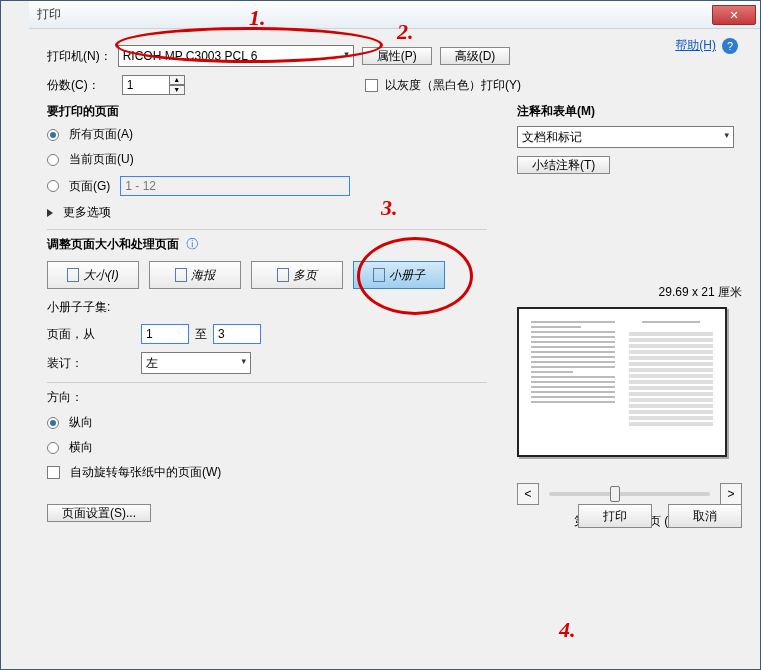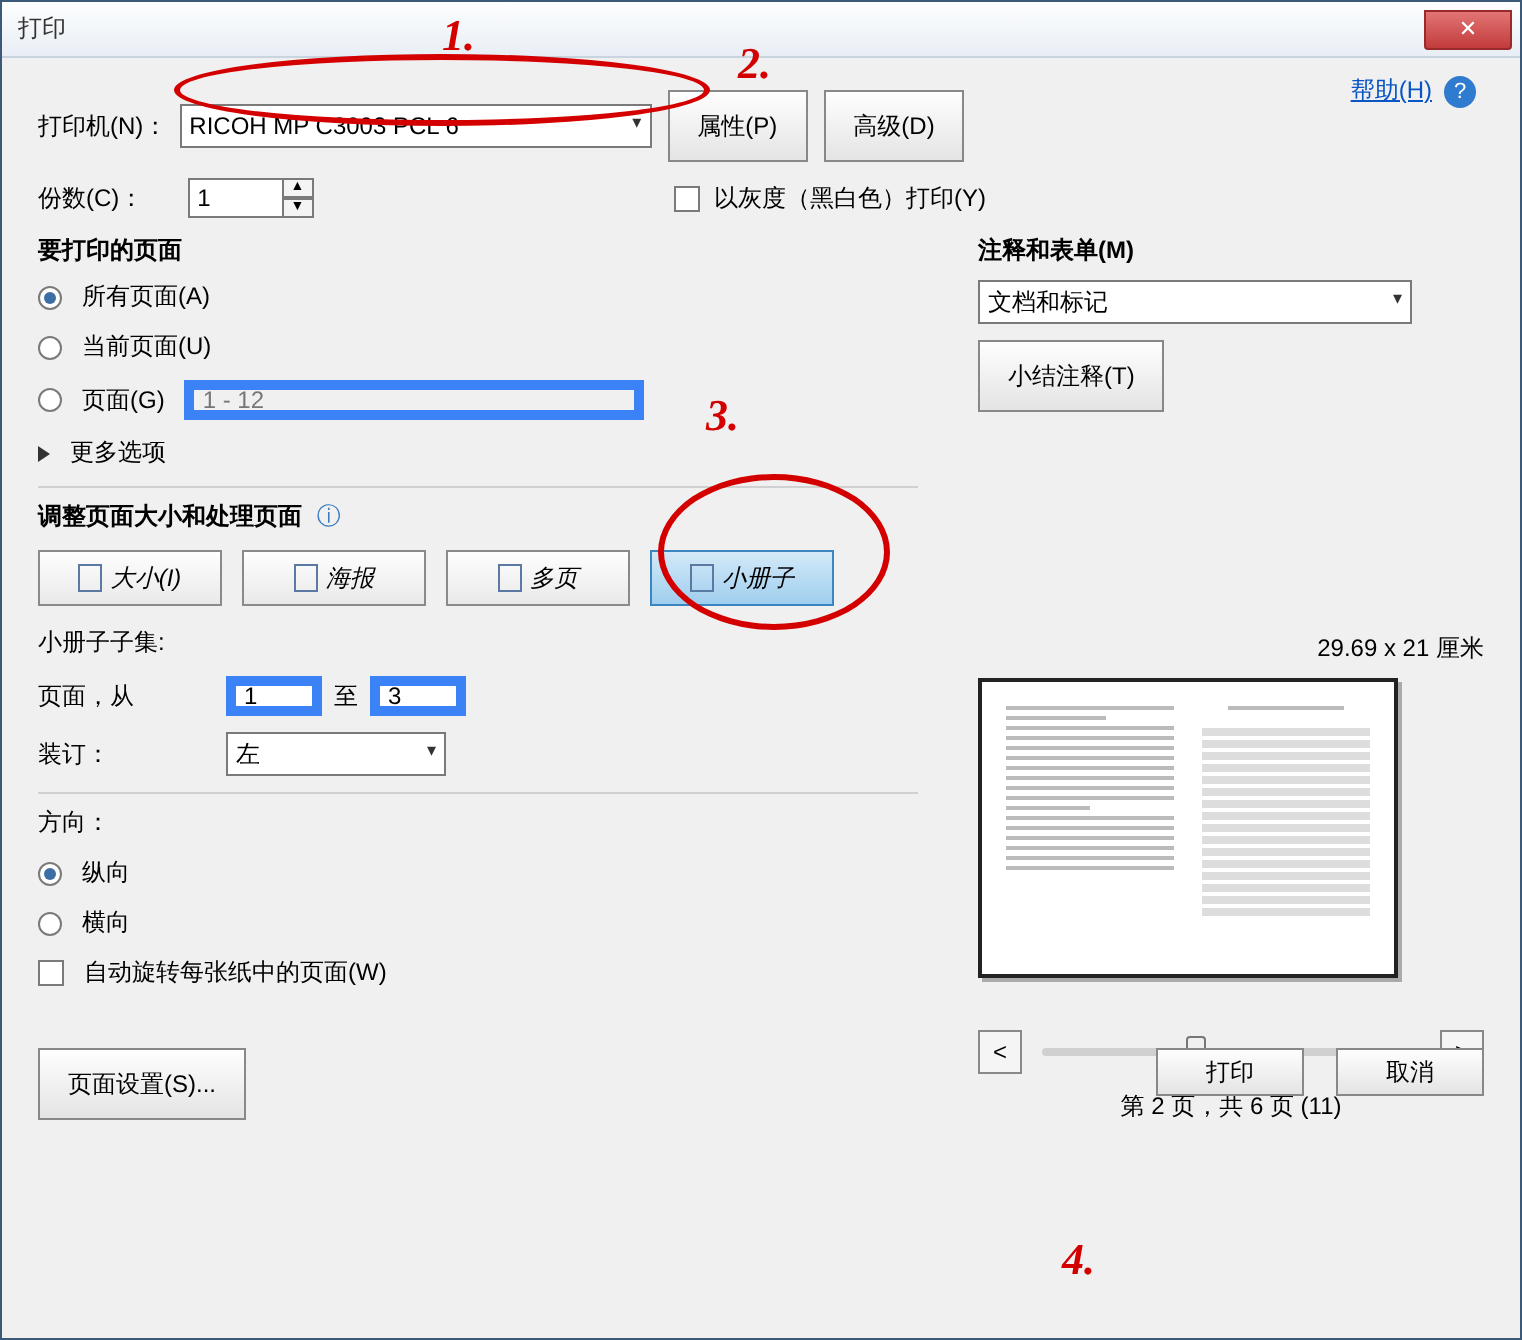--- a/index.html
+++ b/index.html
@@ -1,48 +1,48 @@
 <!DOCTYPE html>
 <html><head>
 <meta charset="utf-8">
 <style>
 * { box-sizing: border-box; font-family: "Microsoft YaHei", "Segoe UI", Tahoma, sans-serif; font-size: 12px; }
 body { margin: 0; background: #6b8aa8; }
-.window { width: 761px; height: 670px; background: #f0f0f0; border: 1px solid #3c5a78; position: relative; }
+.window { width: 761px; height: 670px; background: #f0f0f0; border: 1px solid #3c5a78; position: relative; padding-left: 28px; }
 .titlebar { height: 28px; background: linear-gradient(#fdfefe, #e8eef5); border-bottom: 1px solid #c8d4e0; display: flex; align-items: center; padding-left: 8px; }
 .titlebar-title { flex: 1; color: #333; }
 .close-btn { width: 44px; height: 20px; background: linear-gradient(#e27575, #c33b3b); border: 1px solid #9a2a2a; border-radius: 0 0 2px 2px; color: #fff; text-align: center; line-height: 18px; margin-right: 4px; cursor: pointer; font-size: 11px; }
 .content { padding: 16px 18px 10px 18px; position: relative; }
 .row { display: flex; align-items: center; margin-bottom: 8px; }
 .lbl { margin-right: 6px; }
 .select { height: 22px; border: 1px solid #7a7a7a; background: #fff; padding: 0 18px 0 4px; position: relative; display: inline-flex; align-items: center; }
 .select::after { content: "▾"; position: absolute; right: 4px; top: 3px; font-size: 9px; color: #333; }
 .input-num { width: 48px; height: 20px; border: 1px solid #7a7a7a; background: #fff; padding: 0 4px; display: inline-flex; align-items: center; }
 .spinner { display: inline-flex; flex-direction: column; margin-left: -1px; }
 .spin-btn { width: 16px; height: 10px; border: 1px solid #7a7a7a; background: #f4f4f4; font-size: 7px; line-height: 7px; text-align: center; cursor: pointer; }
-.btn { height: 36px; padding: 0 14px; border: 1px solid #888; background: linear-gradient(#fefefe,#e4e4e4); cursor: pointer; display: inline-flex; align-items: center; justify-content: center; margin-left: 8px; }
+.btn { height: 18px; padding: 0 14px; border: 1px solid #888; background: linear-gradient(#fefefe,#e4e4e4); cursor: pointer; display: inline-flex; align-items: center; justify-content: center; margin-left: 8px; }
 .link { color: #0a55c4; text-decoration: underline; cursor: pointer; }
 .help-area { position: absolute; right: 22px; top: 8px; display: flex; align-items: center; gap: 6px; }
 .help-icon { width: 16px; height: 16px; border-radius: 50%; background: #2f7bcf; color: #fff; text-align: center; line-height: 16px; font-size: 11px; }
 .checkbox { width: 13px; height: 13px; border: 1px solid #7a7a7a; background: #fff; display: inline-block; margin-right: 4px; vertical-align: middle; }
 .radio { width: 12px; height: 12px; border: 1px solid #7a7a7a; border-radius: 50%; background: #fff; display: inline-block; margin-right: 4px; vertical-align: middle; position: relative; }
 .radio.checked::after { content: ""; width: 6px; height: 6px; border-radius: 50%; background: #3b6ea5; position: absolute; left: 2px; top: 2px; }
 .cols { display: flex; gap: 30px; margin-top: 4px; }
 .left-col { width: 440px; }
 .right-col { flex: 1; }
 .group-title { font-weight: bold; margin-bottom: 6px; display: block; }
 .hr { height: 1px; background: #d0d0d0; margin: 6px 0; }
 .tabs { display: flex; gap: 10px; margin: 8px 0 10px 0; font-style: italic; }
 .tab-btn { width: 92px; height: 28px; border: 1px solid #8a8a8a; background: linear-gradient(#fefefe,#e9e9e9); display: flex; align-items: center; justify-content: center; gap: 4px; cursor: pointer; }
 .tab-btn.active { background: linear-gradient(#d3e9f8,#9fceee); border-color: #3b86c0; }
 .small-icon { width: 12px; height: 14px; border: 1px solid #5a7aa4; display: inline-block; }
 .triangle { display: inline-block; width: 0; height: 0; border-top: 4px solid transparent; border-bottom: 4px solid transparent; border-left: 6px solid #333; margin-right: 4px; vertical-align: middle; }
 .subrow { display: flex; align-items: center; margin-bottom: 8px; gap: 6px; }
 .subrow .lbl2 { width: 88px; }
-.input-text { height: 20px; border: 5px solid #3b82f6; background: #fff; padding: 0 4px; display: inline-flex; align-items: center; }
+.input-text { height: 20px; border: 1px solid #3b82f6; background: #fff; padding: 0 4px; display: inline-flex; align-items: center; }
 .disabled { background: #f0f0f0; color: #777; }
 .preview-box { width: 210px; height: 150px; border: 2px solid #222; background: #fff; margin-top: 6px; position: relative; box-shadow: 2px 2px 0 #aaa; }
 .preview-inner { position: absolute; inset: 8px; display: flex; gap: 6px; }
 .pv-page { flex: 1; border: none; background: #fff; padding: 4px; }
 .pv-line { height: 2px; background: #bbb; margin-bottom: 3px; }
 .pv-table-row { height: 4px; background: #ddd; margin-bottom: 2px; }
 .nav { display: flex; align-items: center; justify-content: space-between; margin-top: 26px; }
 .nav-btn { width: 22px; height: 22px; border: 1px solid #888; background: #f5f5f5; text-align: center; line-height: 20px; cursor: pointer; }
 .slider { flex: 1; height: 4px; background: #d0d0d0; margin: 0 10px; position: relative; border-radius: 2px; }
 .slider-thumb { width: 10px; height: 16px; background: #f0f0f0; border: 1px solid #777; position: absolute; left: 38%; top: -6px; border-radius: 2px; }

